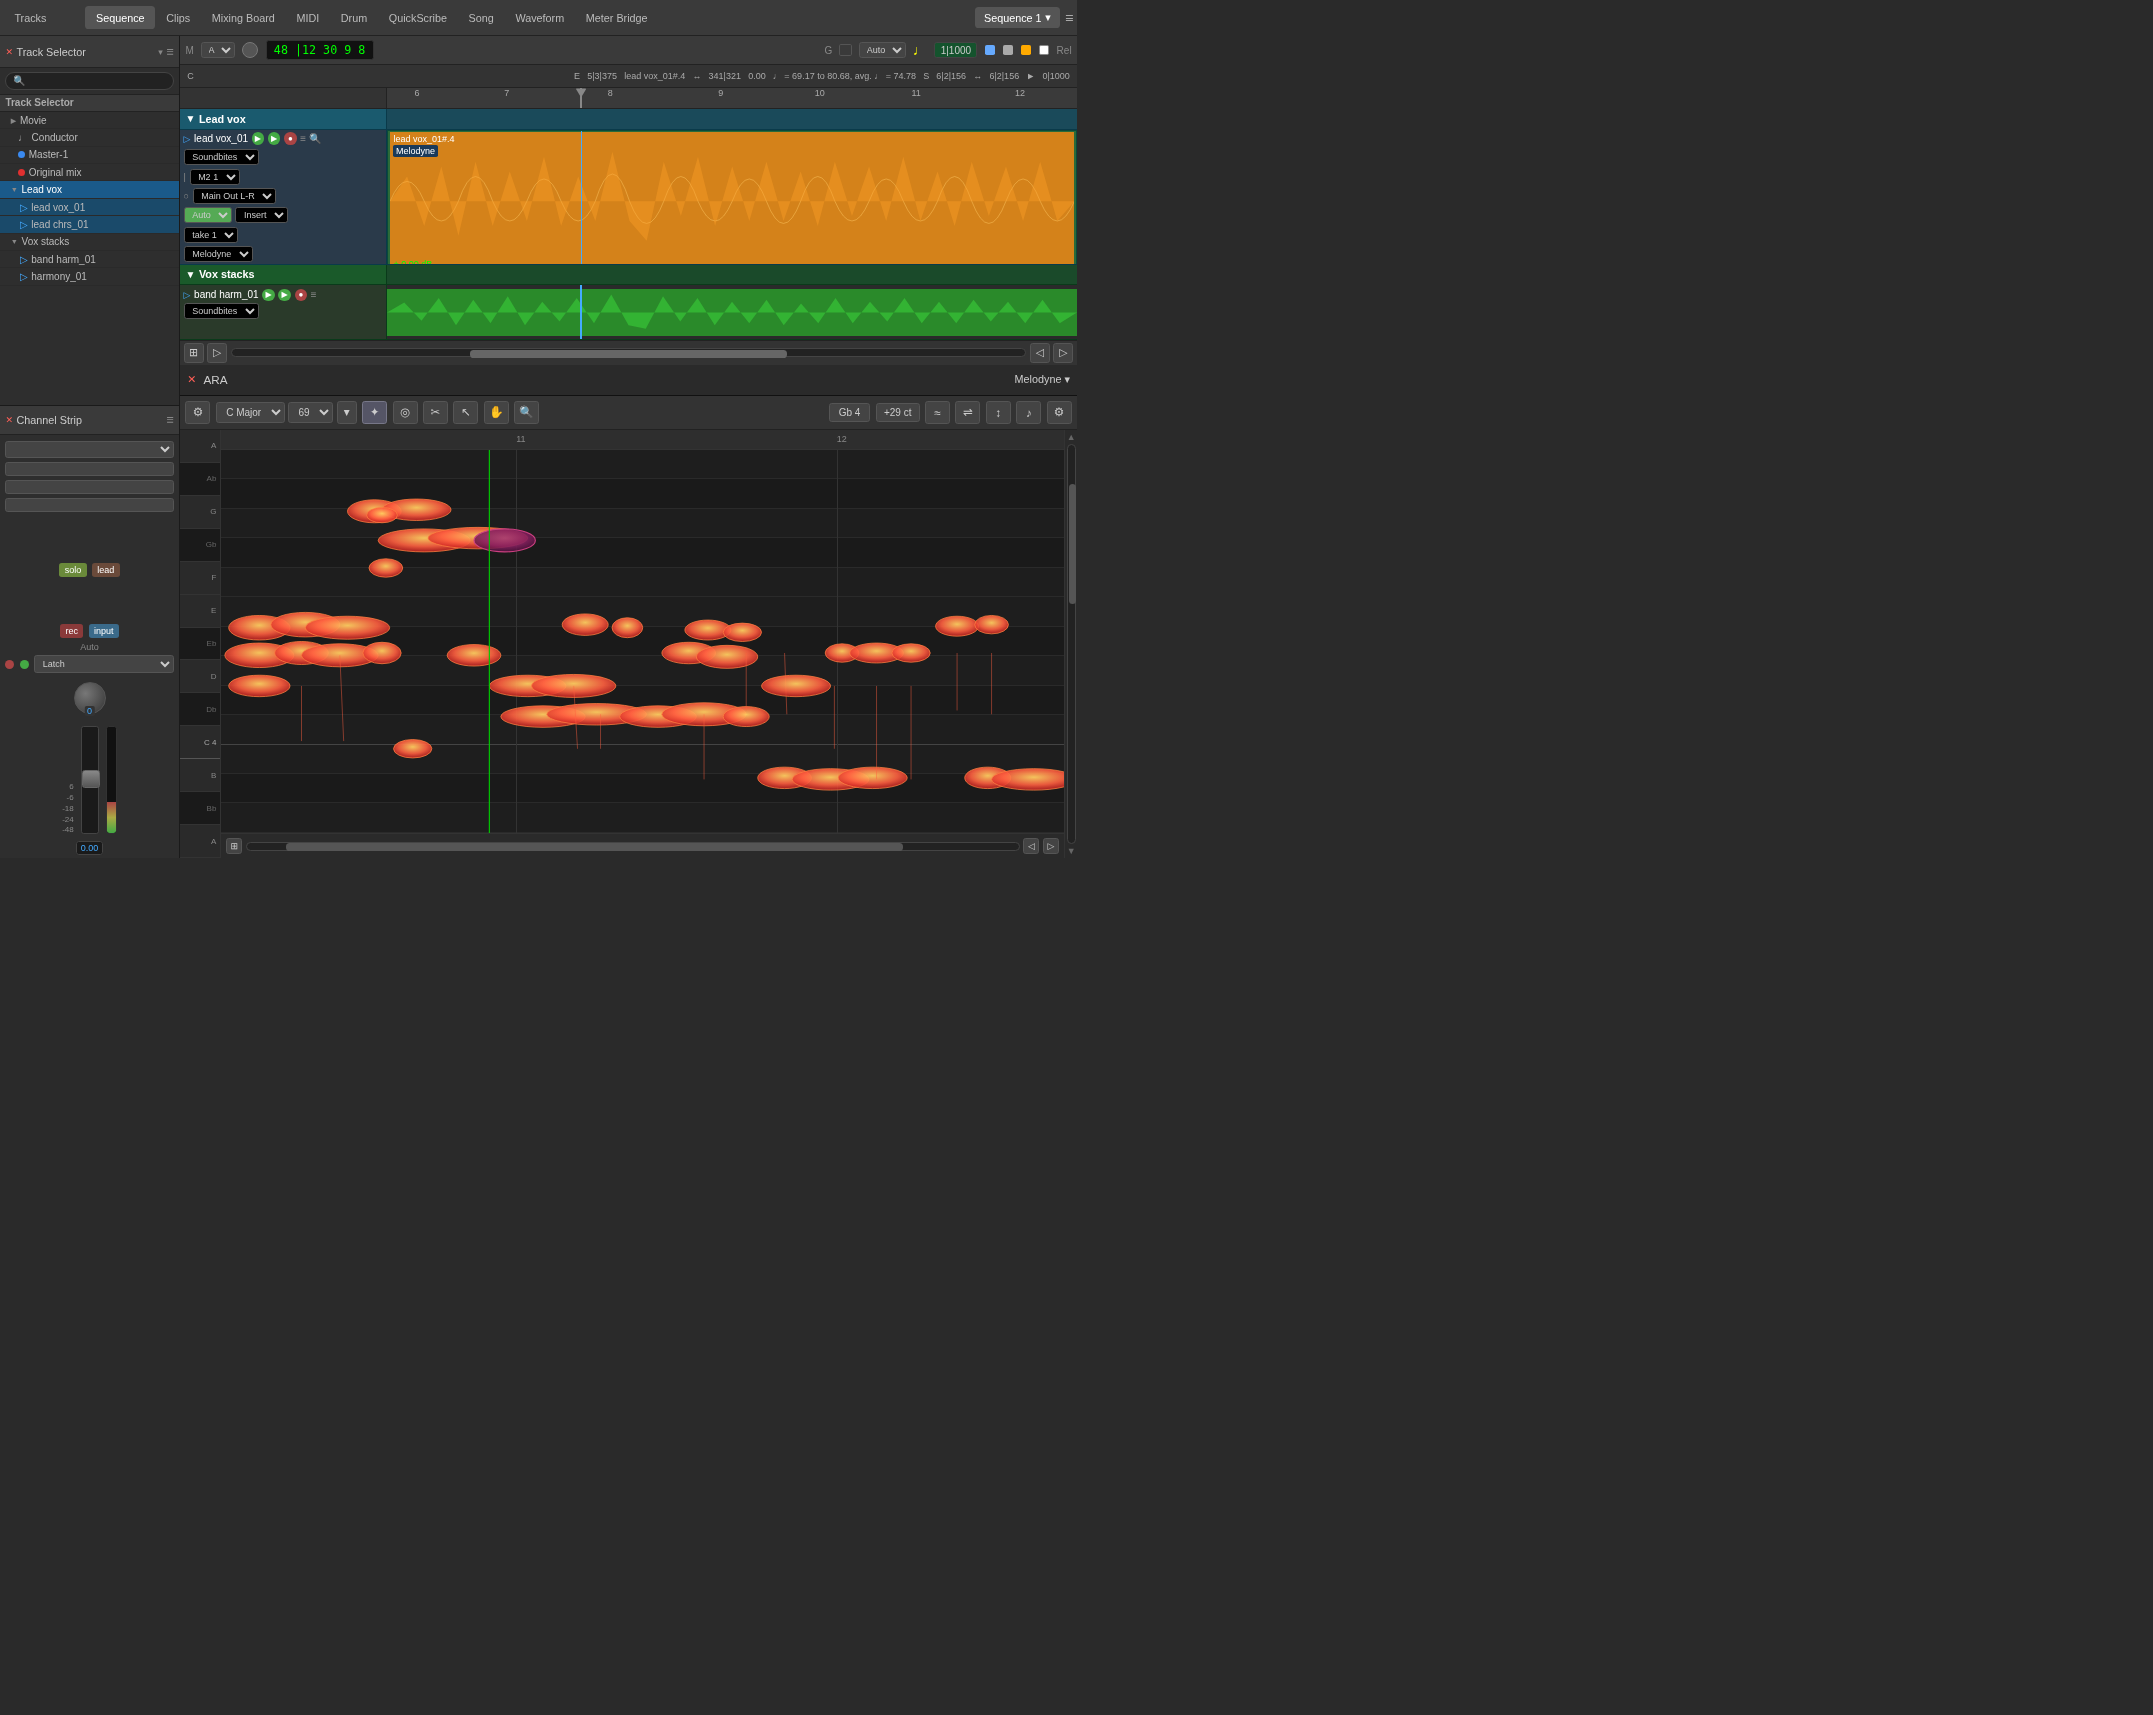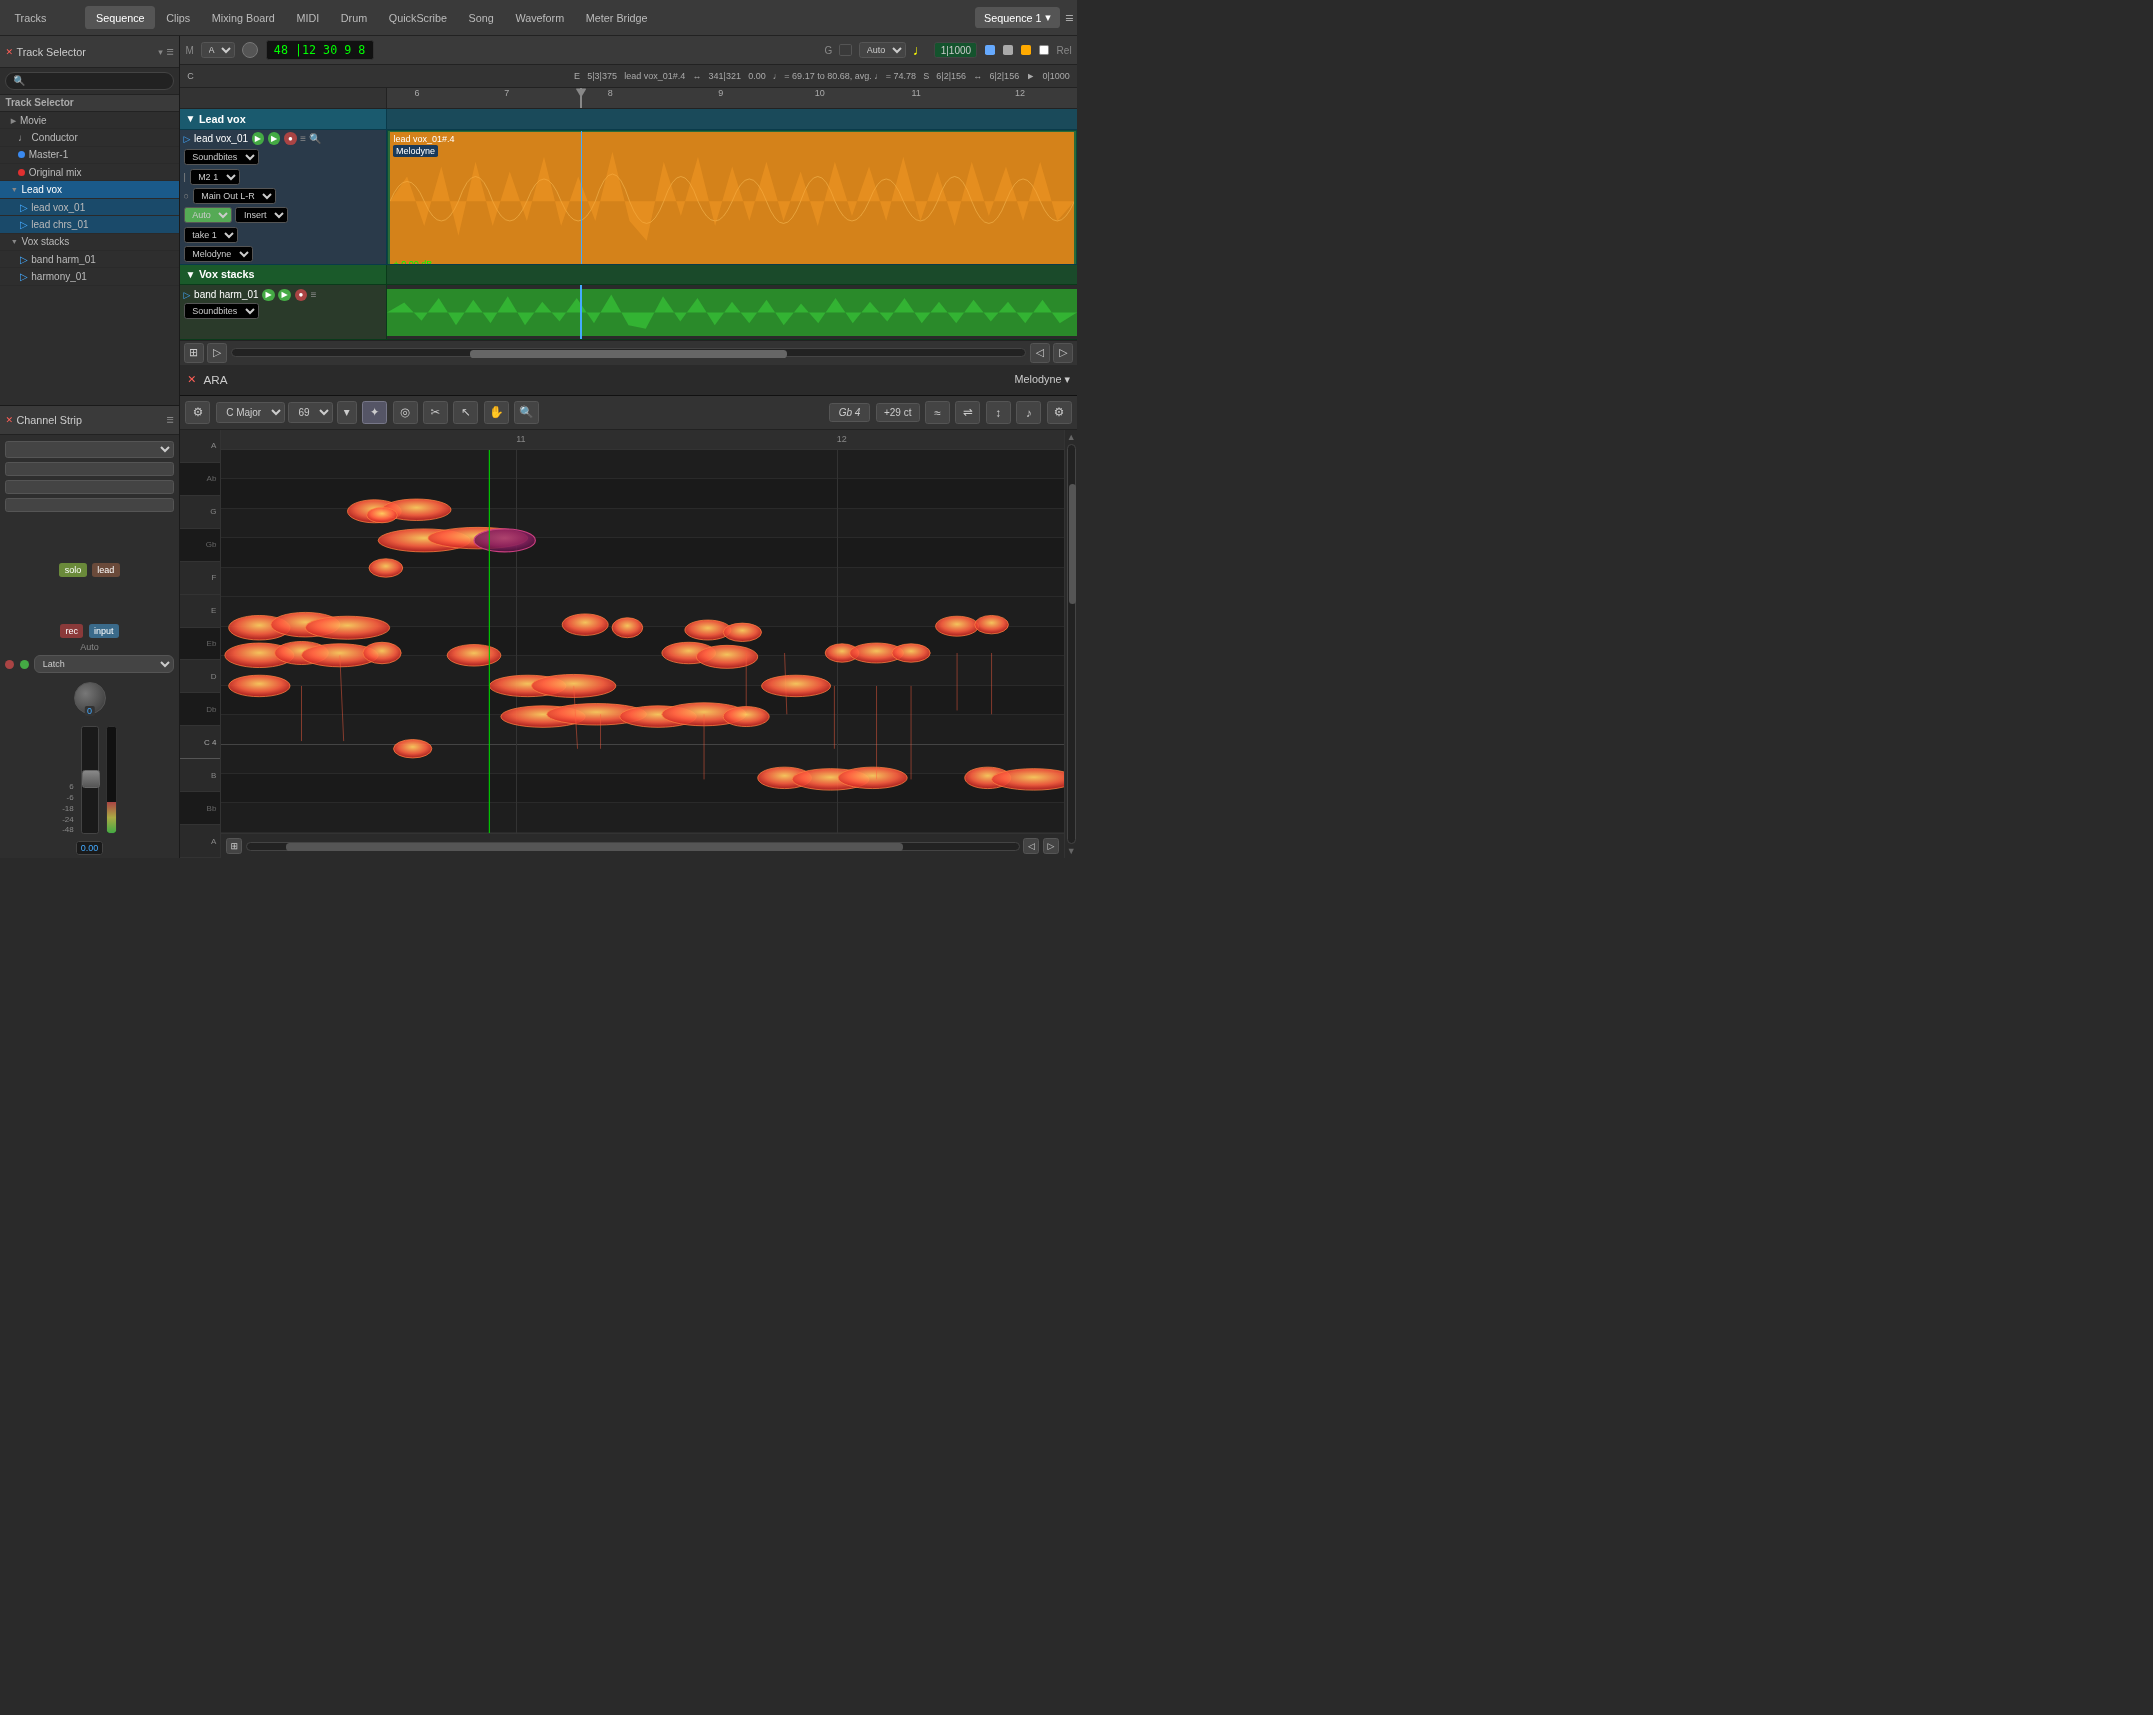--- a/index.html
+++ b/index.html
@@ -472,21 +472,20 @@
     .mtb-right {
       display: flex; align-items: center; gap: 5.4px;
     }
     .key-display {
       background: #444;
       border: 0.9px solid #555;
       color: #ccc;
       font-size: 10px;
       padding: 2.7px 9px;
       border-radius: 2.7px;
-      font-style: italic;
     }
     .cent-display {
       background: #444;
       border: 0.9px solid #555;
       color: #ccc;
       font-size: 10px;
       padding: 2.7px 7.2px;
       border-radius: 2.7px;
     }
 
@@ -726,21 +725,21 @@
         <div class="cs-row" style="justify-content:center;gap:5.4px;">
           <button class="cs-btn rec">rec</button>
           <button class="cs-btn input-btn">input</button>
         </div>
         <div class="cs-row" style="justify-content:center;">
           <span class="cs-label">Auto</span>
         </div>
         <div class="cs-row" style="justify-content:center;gap:5.4px;">
           <span style="width:9px;height:9px;background:#a44;border-radius:50%;display:inline-block;"></span>
           <span style="width:9px;height:9px;background:#4a4;border-radius:50%;display:inline-block;"></span>
-          <select class="cs-dropdown" style="width:63px;border-radius:6px;">
+          <select class="cs-dropdown" style="width:63px;">
             <option>Latch</option>
           </select>
         </div>
 
         <div class="knob-area">
           <div style="position:relative;">
             <div class="knob"></div>
             <span class="knob-label">0</span>
           </div>
         </div>

